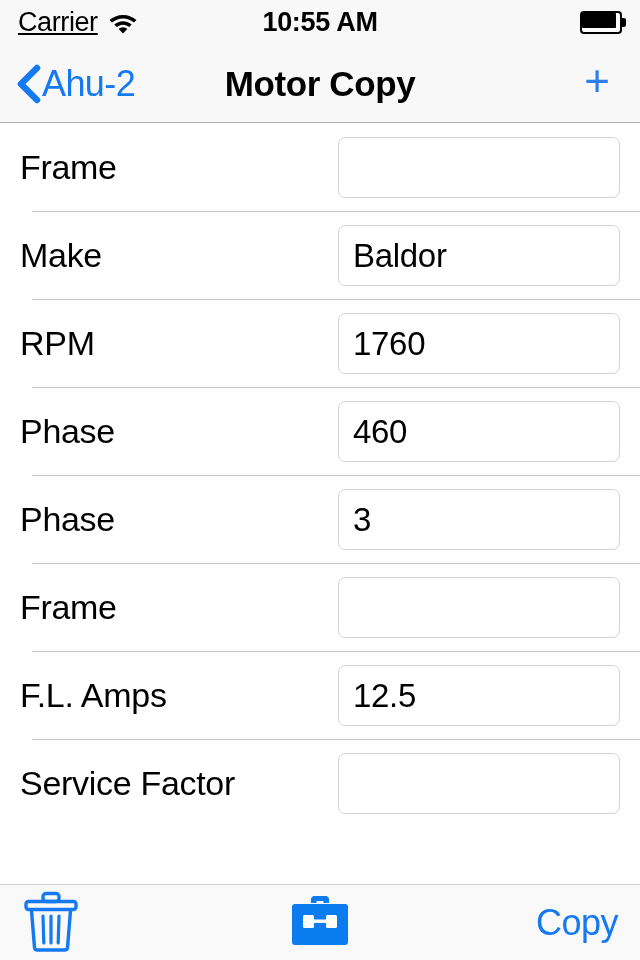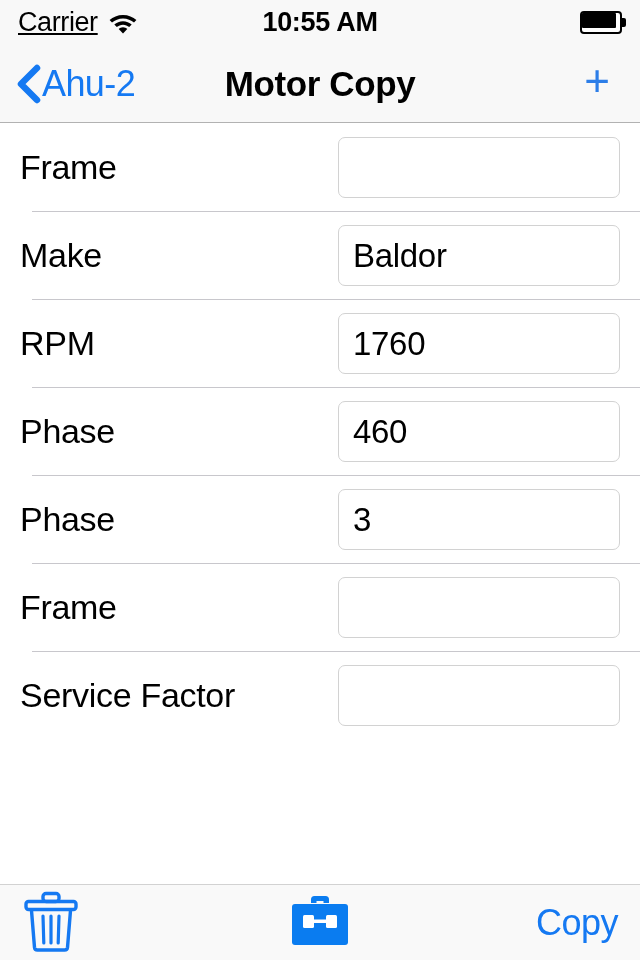--- a/index.html
+++ b/index.html
@@ -201,20 +201,26 @@
       </div>
     </div>
 
     <div class="row">
       <span class="row-label">Frame</span>
       <div class="row-field">
         <span class="row-field-value"></span>
       </div>
     </div>
 
+    <div class="row">
+      <span class="row-label">F.L. Amps</span>
+      <div class="row-field">
+        <span class="row-field-value">12.5</span>
+      </div>
+    </div>
 
     <div class="row">
       <span class="row-label">Service Factor</span>
       <div class="row-field">
         <span class="row-field-value"></span>
       </div>
     </div>
 
   </div>
 

